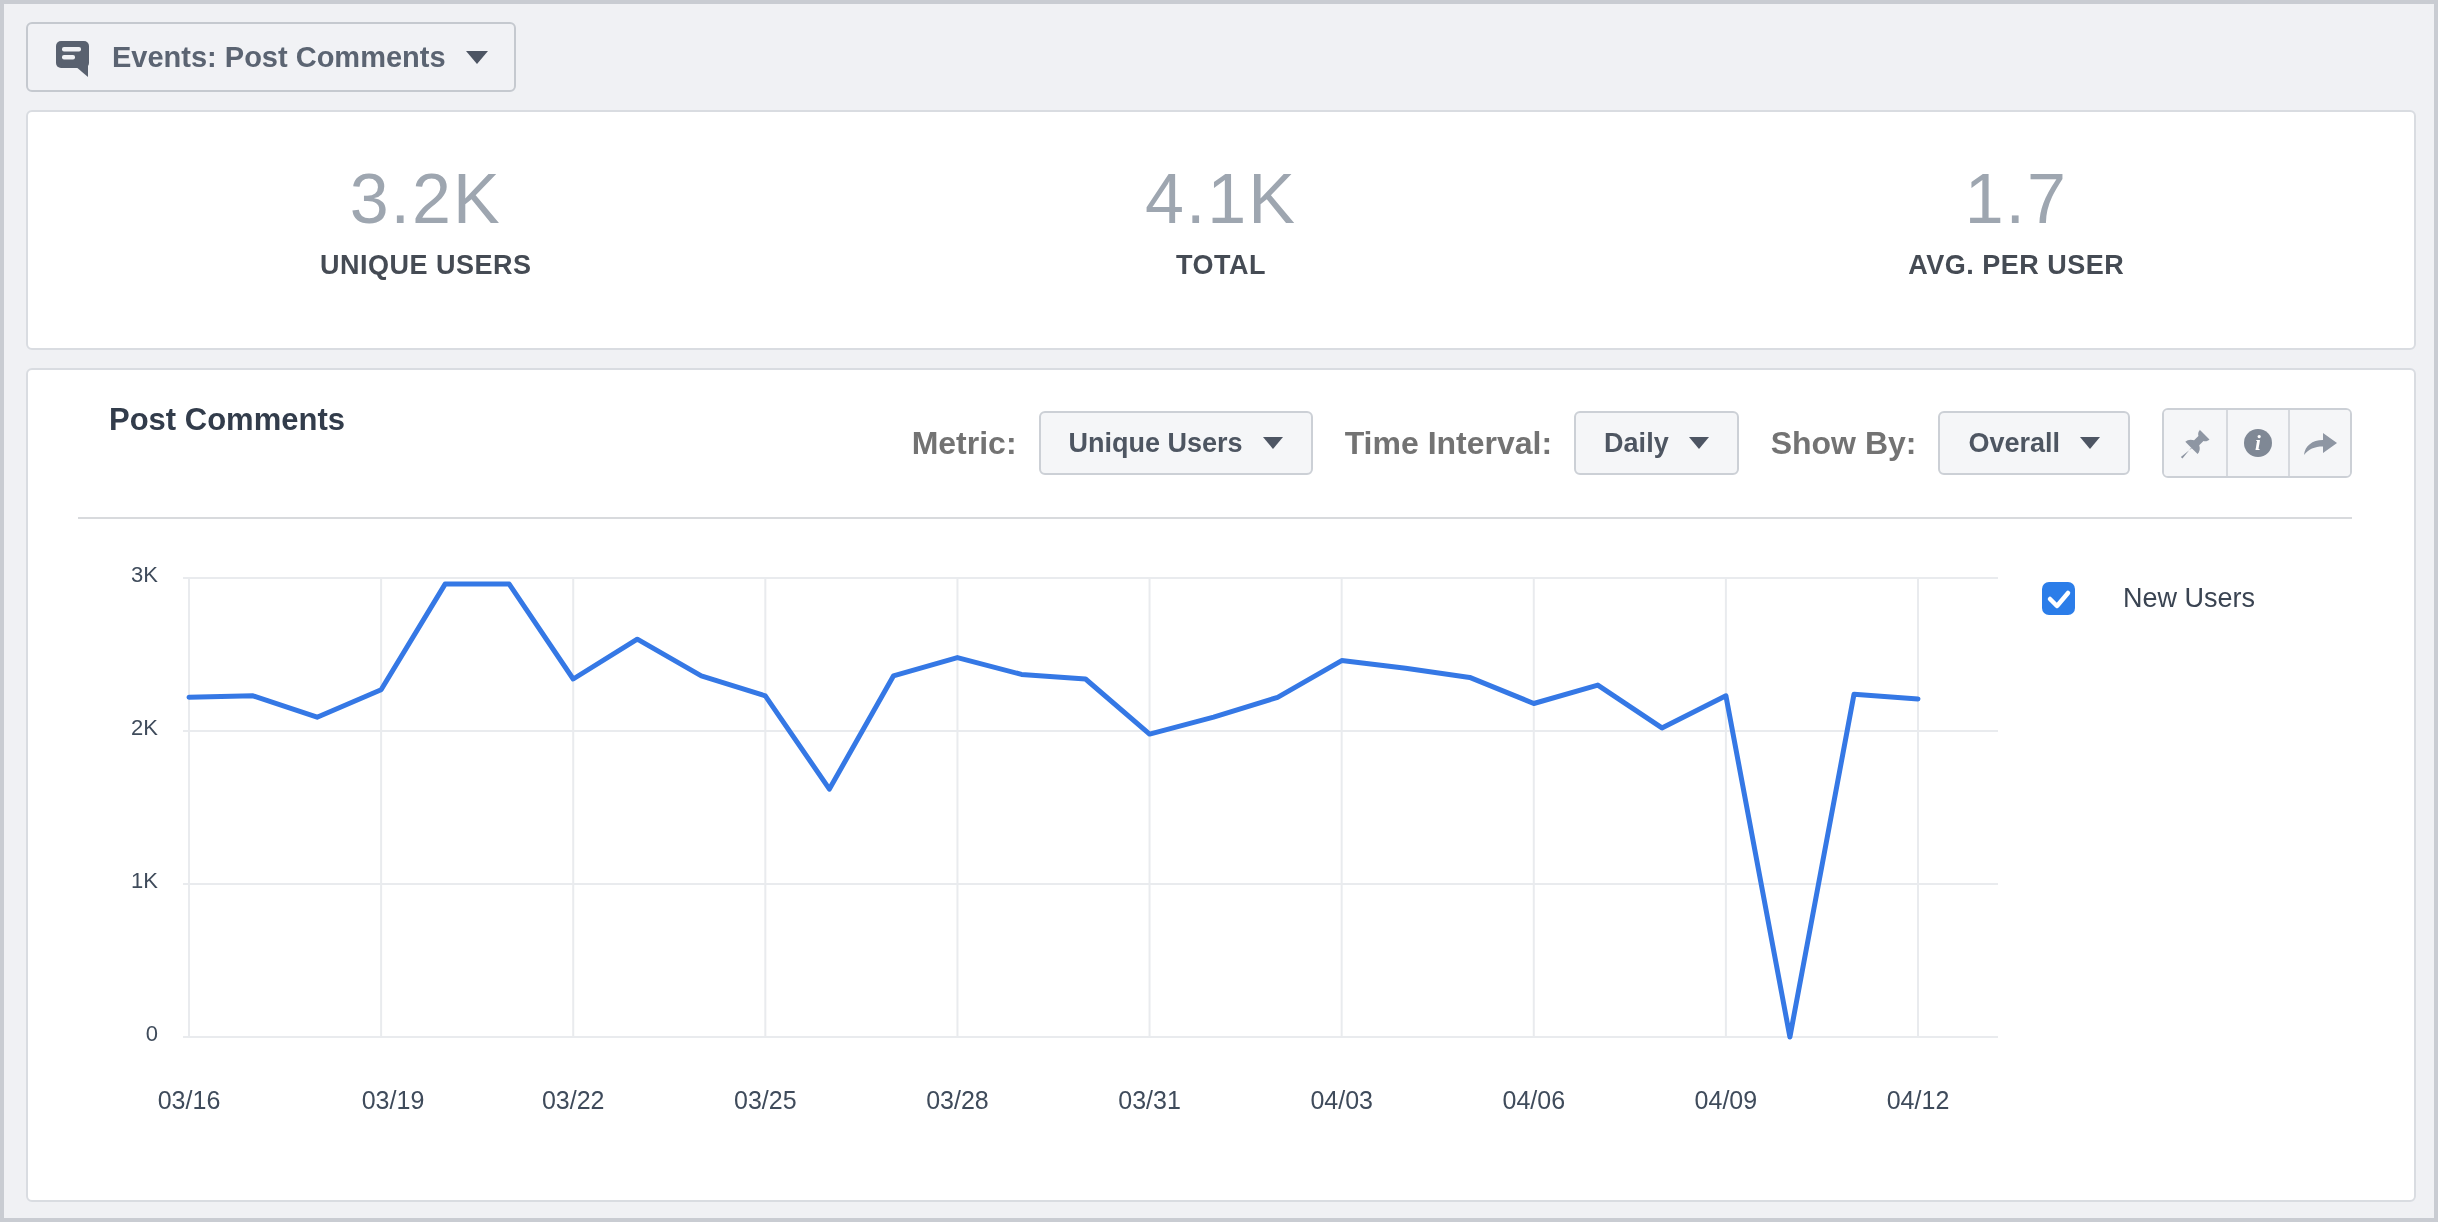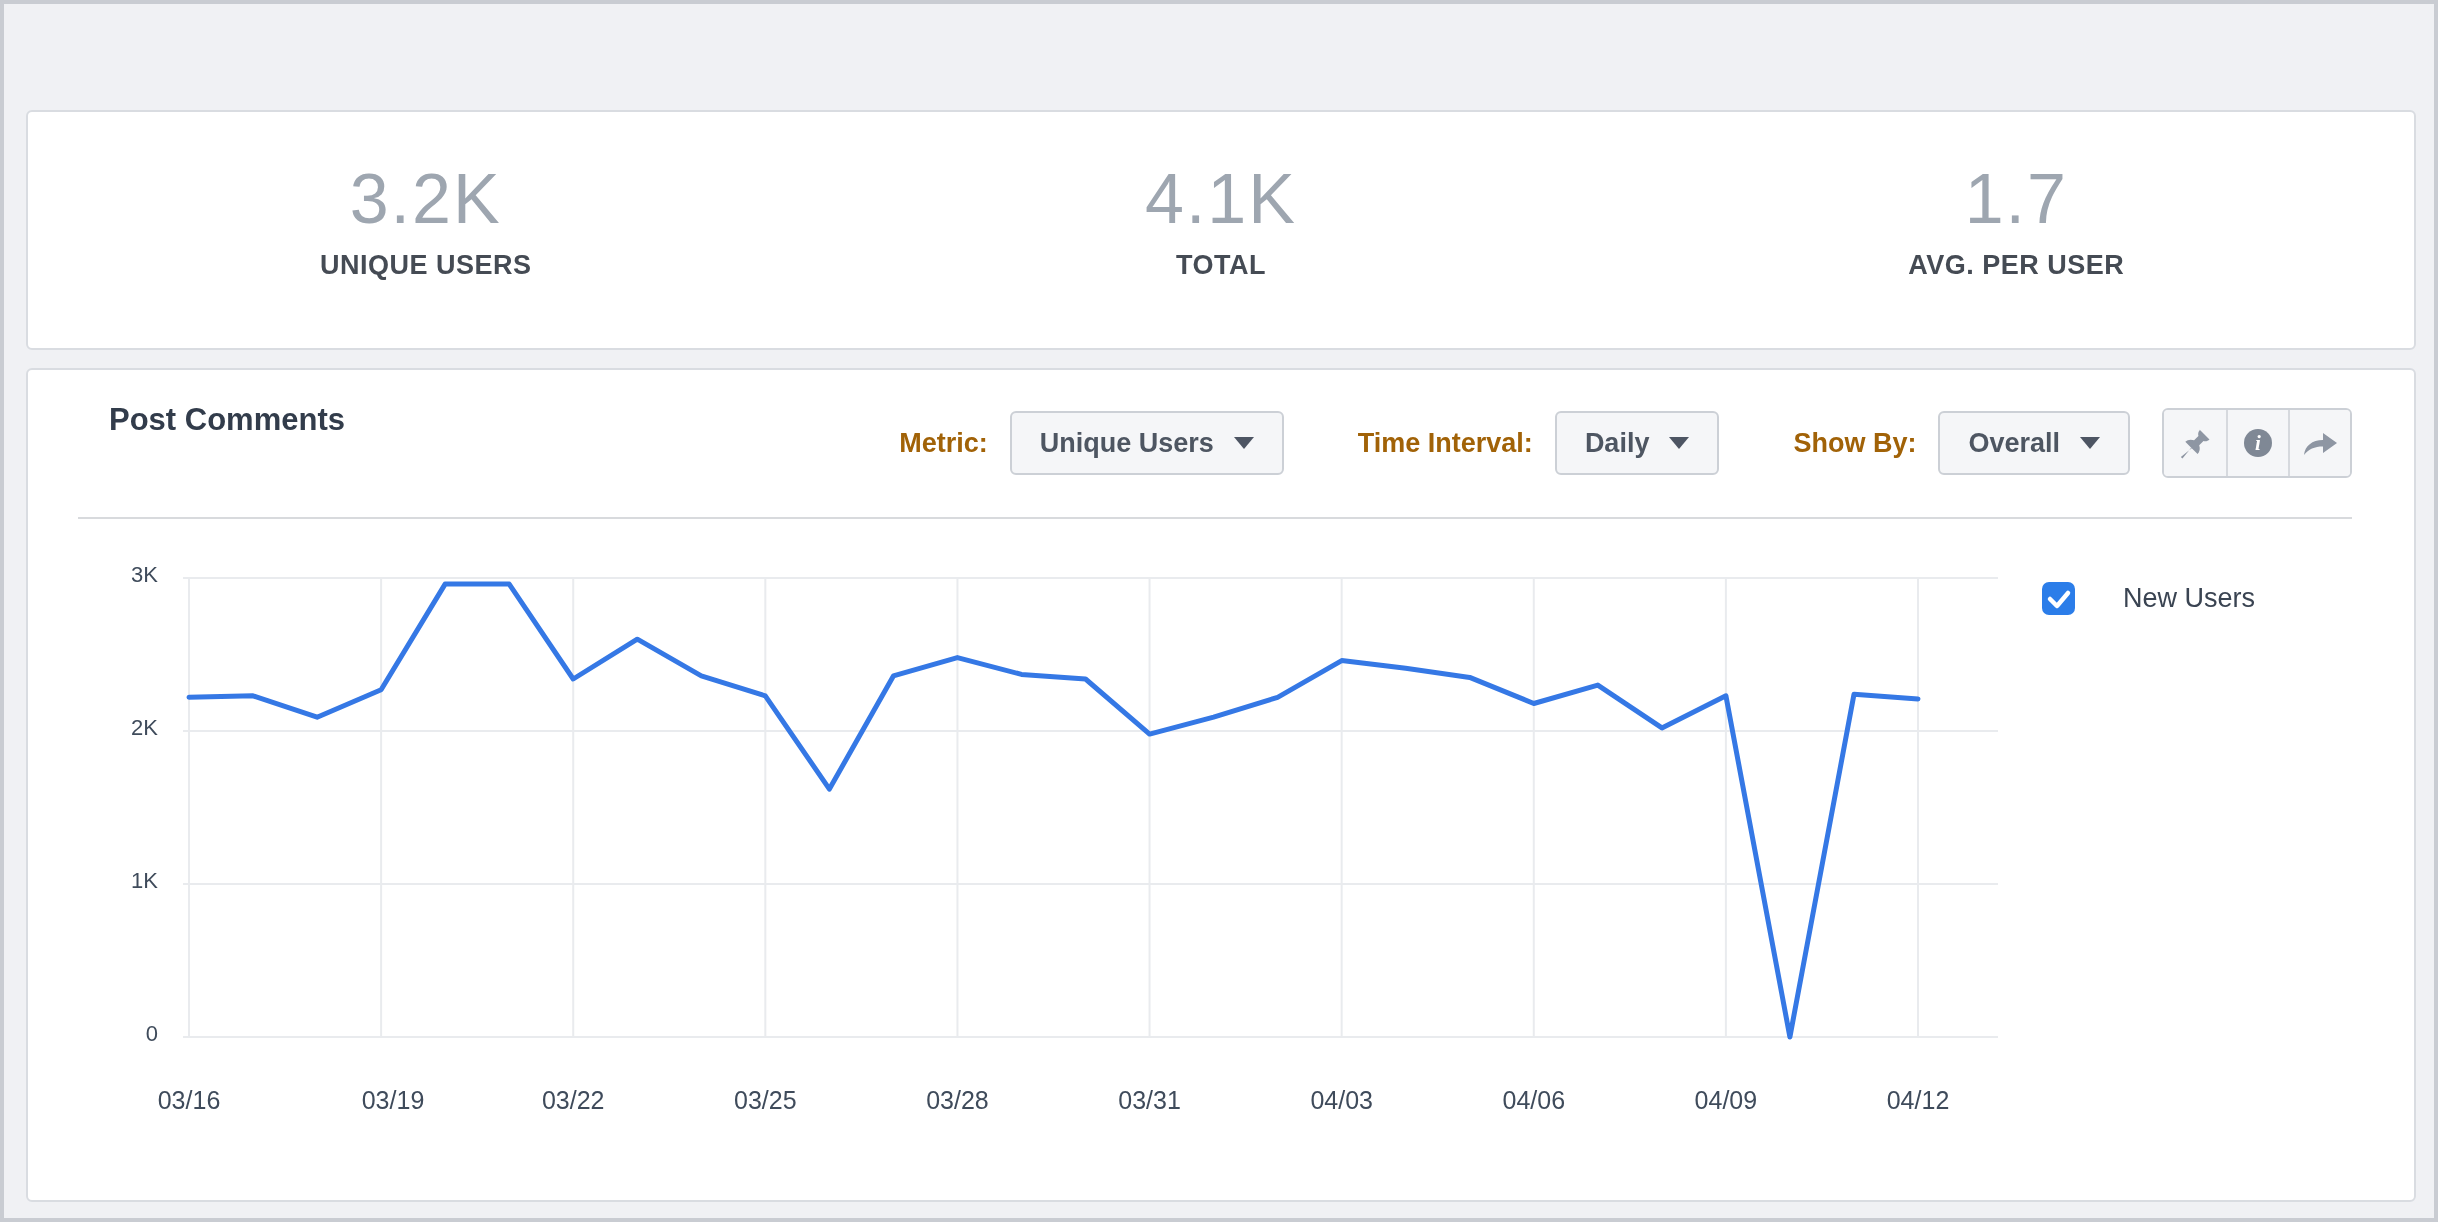--- a/index.html
+++ b/index.html
@@ -19,21 +19,21 @@
   
   .stats-panel{top:106px;height:240px;display:flex;}
   .stat{flex:1;display:flex;flex-direction:column;align-items:center;padding-top:52px;}
   .stat-value{font-size:70px;font-weight:300;color:#9ea6b0;letter-spacing:2px;line-height:1;}
   .stat-label{margin-top:16px;font-size:27px;font-weight:bold;color:#454b54;letter-spacing:.5px;}
 
   
   .chart-panel{top:364px;height:834px;}
   .chart-title{position:absolute;left:52px;top:32px;font-size:31px;font-weight:bold;color:#323c4b;margin-left:29px;}
   .controls{position:absolute;right:62px;top:40px;display:flex;align-items:center;height:66px;}
-  .ctrl-label{font-size:27px;font-weight:bold;color:#a16207;margin-right:22px;margin-left:42px;}
+  .ctrl-label{font-size:32px;font-weight:bold;color:#737373;margin-right:22px;}
   .dd{display:flex;align-items:center;gap:20px;height:64px;padding:0 28px;background:#f5f6f8;
       border:2px solid #ccd0d6;border-radius:6px;font-size:27px;font-weight:bold;color:#4e5662;
       margin-right:32px;cursor:pointer;}
   .dd .caret{border-left-width:10px;border-right-width:10px;border-top-width:12px;}
   .icon-group{display:flex;height:66px;border:2px solid #ccd0d6;border-radius:6px;overflow:hidden;background:#f5f6f8;}
   .icon-btn{width:62px;display:flex;align-items:center;justify-content:center;background:#f5f6f8;
             border:none;border-left:2px solid #d6d9de;cursor:pointer;padding:0;}
   .icon-btn:first-child{border-left:none;}
   .divider{position:absolute;left:50px;right:62px;top:147px;height:2px;background:#d8dadd;}
 
@@ -44,20 +44,30 @@
   .legend{position:absolute;left:2014px;top:212px;display:flex;align-items:center;gap:16px;}
   .checkbox{width:33px;height:33px;border-radius:7px;background:#2b7de9;display:flex;align-items:center;
             justify-content:center;cursor:pointer;flex:none;}
   .legend-label{font-size:27px;color:#3a4452;margin-left:32px;}
 </style>
 </head>
 <body>
 
 <div class="page">
 
+  <div class="events-btn">
+    <svg width="38" height="40" viewBox="0 0 38 40">
+      <rect x="2" y="4" width="33" height="27" rx="5" fill="#59616f"></rect>
+      <rect x="8" y="10" width="19" height="4.5" rx="2" fill="#f1f2f5"></rect>
+      <rect x="8" y="18" width="13" height="4.5" rx="2" fill="#f1f2f5"></rect>
+      <polygon points="21,29 34,29 34,40" fill="#59616f"></polygon>
+    </svg>
+    <span class="events-label">Events: Post Comments</span>
+    <span class="caret"></span>
+  </div>
 
   <div class="panel stats-panel">
     <div class="stat">
       <div class="stat-value">3.2K</div>
       <div class="stat-label">UNIQUE USERS</div>
     </div>
     <div class="stat">
       <div class="stat-value">4.1K</div>
       <div class="stat-label">TOTAL</div>
     </div>

